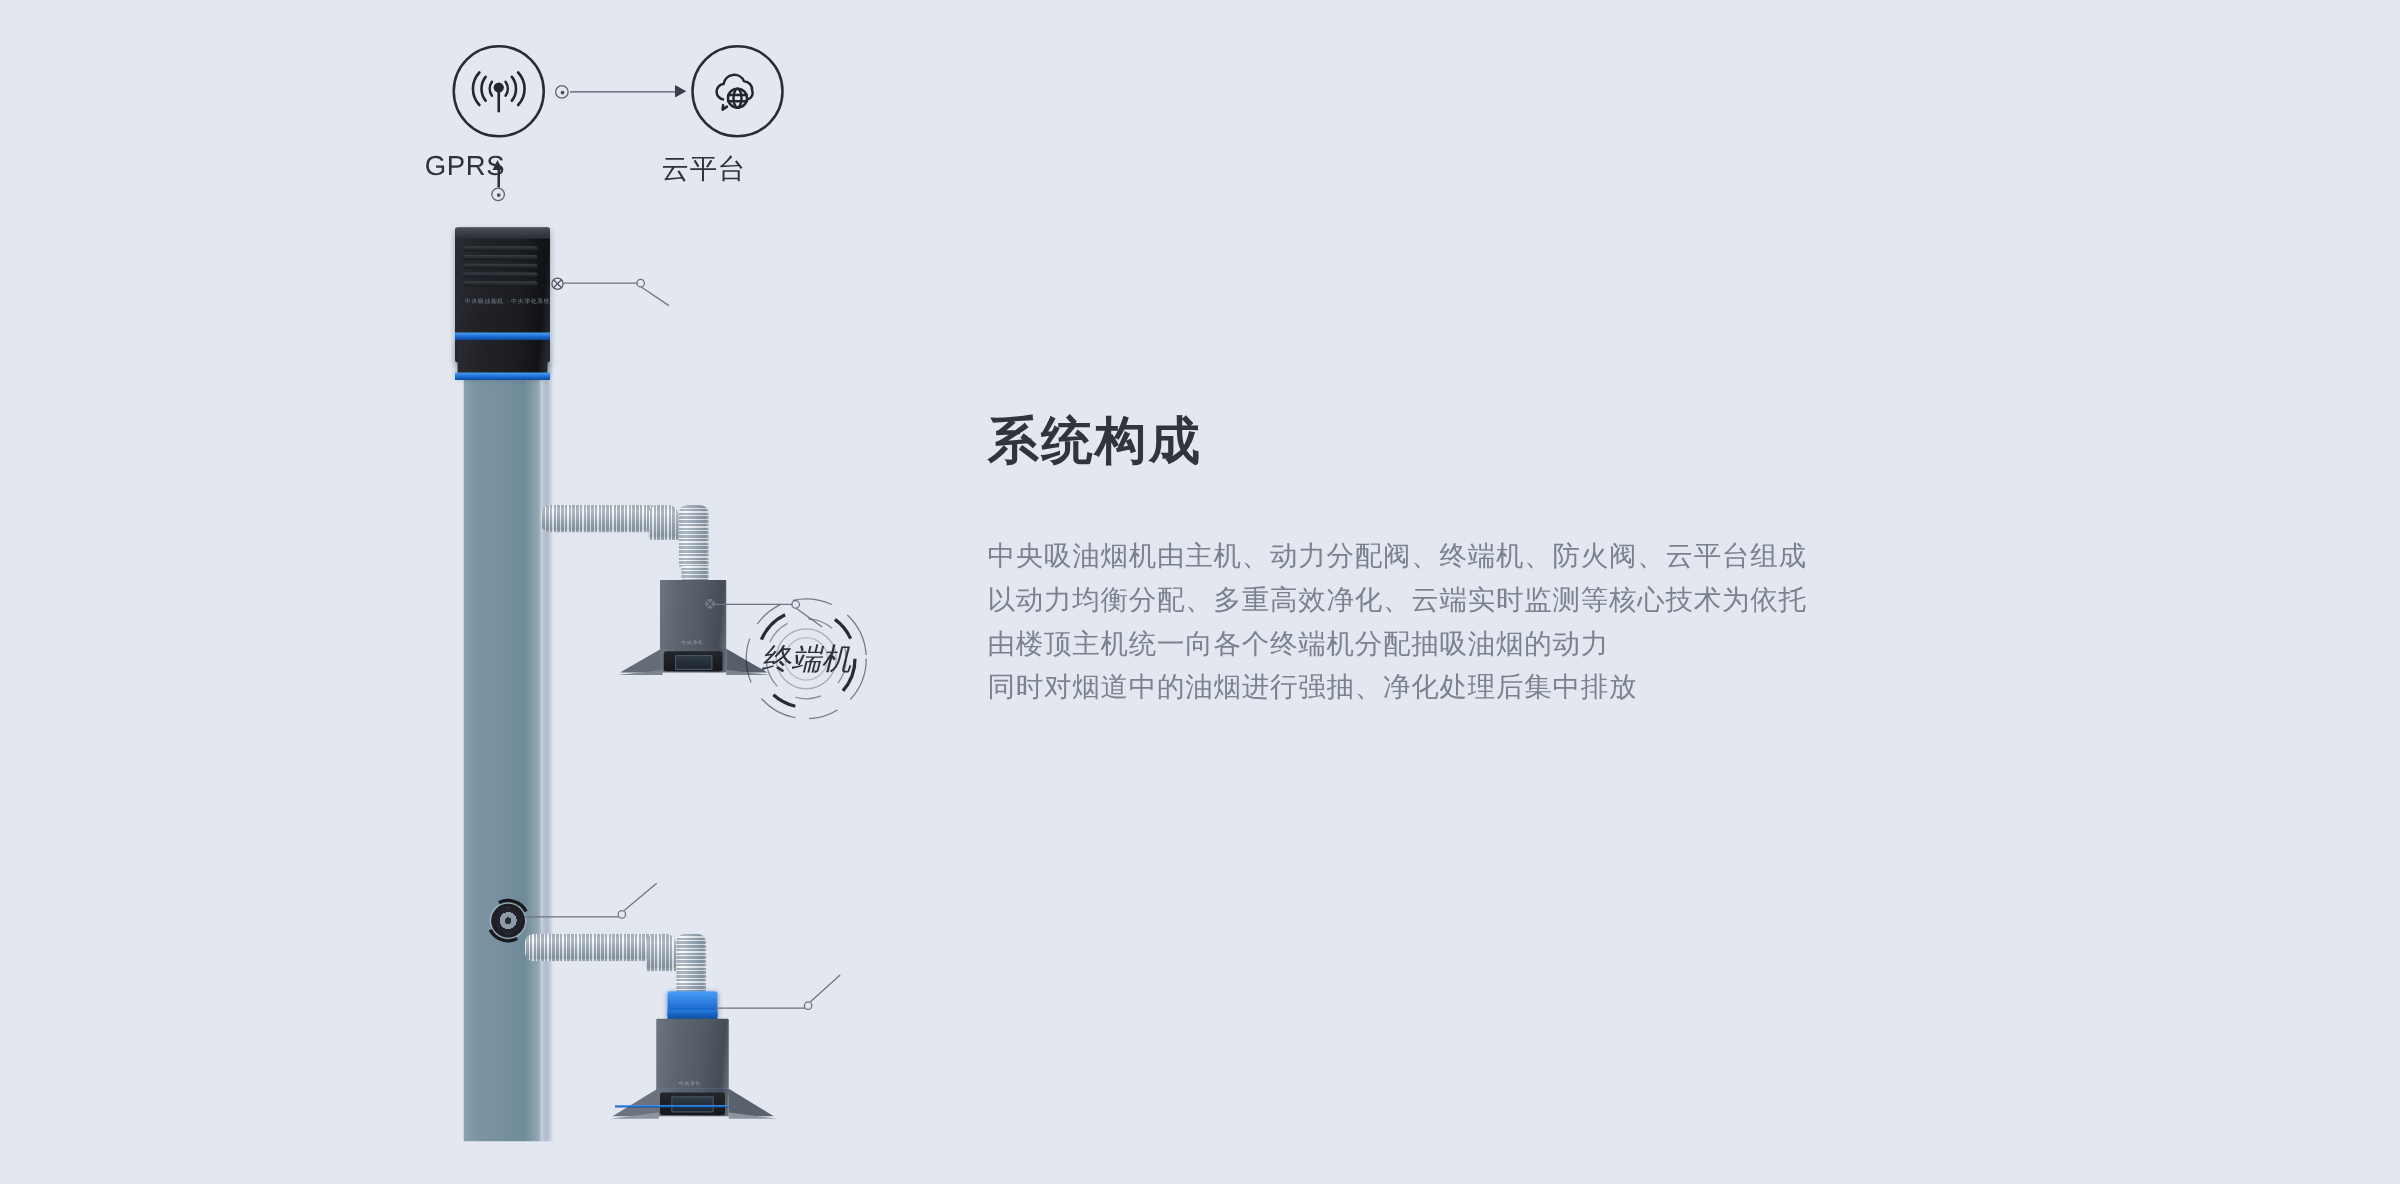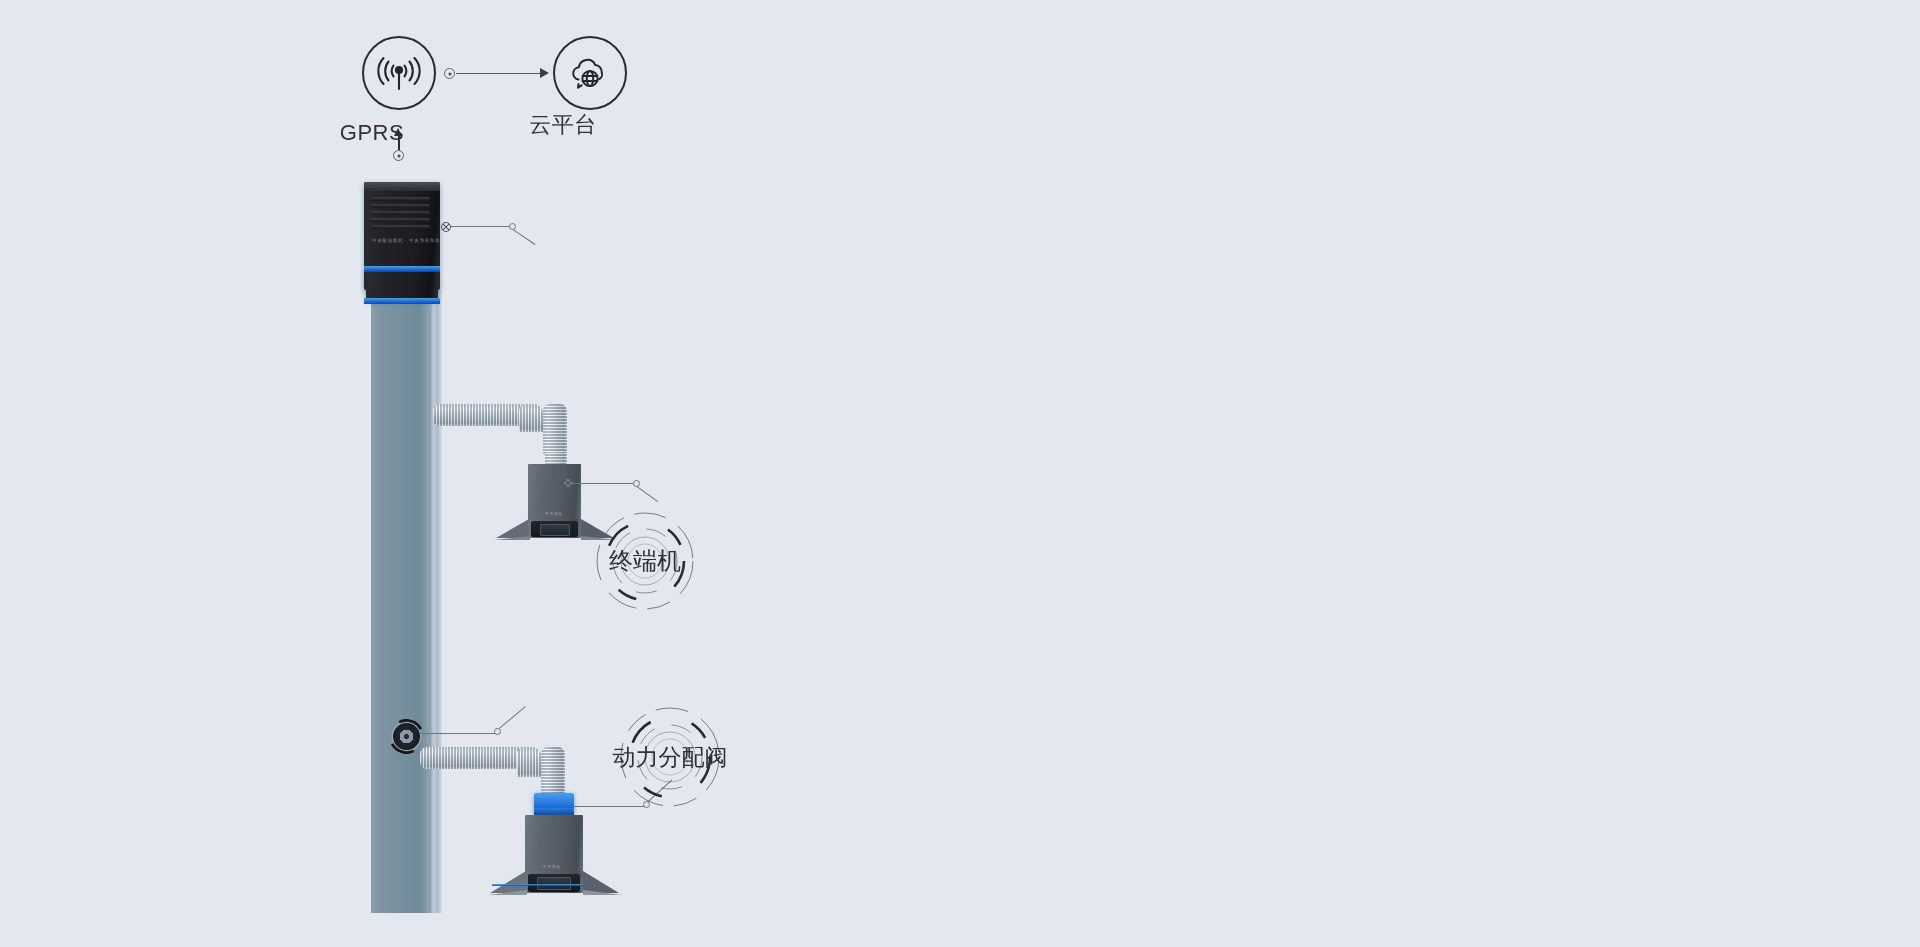--- a/index.html
+++ b/index.html
@@ -235,21 +235,21 @@
       <g fill="none" stroke="#24262d" stroke-width="2" stroke-linecap="round" stroke-linejoin="round">
         <path d="M11.5 27.5 a6.2 6.2 0 0 1 .4 -12.3 a8.6 8.6 0 0 1 16.4 -2.1 a6.6 6.6 0 0 1 6.4 7.2 a5.4 5.4 0 0 1 -2.6 6.9"></path>
         <circle cx="23" cy="26.5" r="7.6"></circle>
         <ellipse cx="23" cy="26.5" rx="3.2" ry="7.6"></ellipse>
         <path d="M15.6 24 H30.4"></path>
         <path d="M15.6 29 H30.4"></path>
         <path d="M14.6 33.3 l-3.6 2.4 l.5 -3.6"></path>
       </g>
     </svg>
   </div>
-  <div class="node-label" style="left:483px;top:110px;">云平台</div>
+  <div class="node-label" style="left:483px;top:120px;">云平台</div>
 
   <div class="bullet" style="left:444px;top:68px;"></div>
   <div class="arrow-line" style="left:456px;top:73px;width:86px;"></div>
   <div class="arrow-head" style="left:540px;top:68px;"></div>
 
   <div class="bullet" style="left:393px;top:150px;"></div>
   <div class="arrow-stem" style="left:398px;top:136px;height:14px;"></div>
   <div class="arrow-up" style="left:394px;top:128px;"></div>
 
   <div class="shaft" style="left:371px;top:290px;width:62px;height:623px;"></div>
@@ -288,21 +288,21 @@
   <div class="hood-panel" style="left:531px;top:521px;width:47px;height:16px;"></div>
   <div class="hood-screen" style="left:540px;top:524px;width:28px;height:10px;"></div>
   <div class="hood-wing" style="left:494px;top:536px;border-width:0 0 4px 36px;border-color:transparent transparent #7d868f transparent;"></div>
   <div class="hood-wing" style="left:581px;top:536px;border-width:0 36px 4px 0;border-color:transparent transparent #7d868f transparent;"></div>
 
   <div class="anchor-dot" style="left:563px;top:478px;"></div>
   <div class="leader" style="left:572px;top:483px;width:62px;"></div>
   <div class="leader-dot" style="left:633px;top:480px;"></div>
   <div class="leader" style="left:637px;top:486px;width:26px;transform:rotate(36deg);"></div>
 
-  <div class="badge" style="left:594px;top:510px;width:102px;height:102px;">
+  <div class="badge" style="left:594px;top:476px;width:102px;height:102px;font-style:italic;">
     <svg class="badge-rings" viewBox="0 0 102 102">
       <g fill="none" stroke="#1f2127">
         <circle cx="51" cy="51" r="48" stroke-width="1" stroke-dasharray="36 13 24 11 32 15" opacity=".55"></circle>
         <circle cx="51" cy="51" r="39" stroke-width="2.6" stroke-dasharray="28 42 20 48" opacity=".95"></circle>
         <circle cx="51" cy="51" r="32" stroke-width="1" stroke-dasharray="21 17" opacity=".45"></circle>
         <circle cx="51" cy="51" r="24" stroke-width="1" opacity=".3"></circle>
         <circle cx="51" cy="51" r="17" stroke-width="1" opacity=".22"></circle>
       </g>
     </svg>
     <div class="badge-text">终端机</div>
@@ -332,27 +332,23 @@
   <div class="hood-panel" style="left:528px;top:874px;width:52px;height:18px;"></div>
   <div class="hood-screen" style="left:537px;top:877px;width:32px;height:11px;"></div>
   <div class="blue-band bright" style="left:492px;top:884px;width:91px;height:2px;opacity:.9;"></div>
   <div class="hood-wing" style="left:488px;top:890px;border-width:0 0 5px 39px;border-color:transparent transparent #8d96a0 transparent;"></div>
   <div class="hood-wing" style="left:583px;top:890px;border-width:0 39px 5px 0;border-color:transparent transparent #8d96a0 transparent;"></div>
 
   <div class="leader" style="left:572px;top:806px;width:72px;"></div>
   <div class="leader-dot" style="left:643px;top:801px;"></div>
   <div class="leader" style="left:648px;top:801px;width:32px;transform:rotate(-42deg);"></div>
 
-  <div class="badge" style="left:618px;top:705px;width:104px;height:104px;">
-    <svg class="badge-rings" viewBox="0 0 104 104">
-      <g fill="none" stroke="#1f2127">
-        <circle cx="52" cy="52" r="49" stroke-width="1" stroke-dasharray="36 13 24 11 33 15" opacity=".55"></circle>
-        <circle cx="52" cy="52" r="40" stroke-width="2.6" stroke-dasharray="28 43 20 49" opacity=".95"></circle>
-        <circle cx="52" cy="52" r="32" stroke-width="1" stroke-dasharray="21 17" opacity=".45"></circle>
-        <circle cx="52" cy="52" r="25" stroke-width="1" opacity=".3"></circle>
-        <circle cx="52" cy="52" r="18" stroke-width="1" opacity=".22"></circle>
-      </g>
-    </svg>
-    <div class="badge-text wide">动力分配阀</div>
-  </div>
-
+
+  <div class="panel" style="left:790px;top:325px;width:760px;">
+    <h1 class="panel-title">系统构成</h1>
+    <div style="height:47px;"></div>
+    <div class="panel-line">中央吸油烟机由主机、动力分配阀、终端机、防火阀、云平台组成</div>
+    <div class="panel-line">以动力均衡分配、多重高效净化、云端实时监测等核心技术为依托</div>
+    <div class="panel-line">由楼顶主机统一向各个终端机分配抽吸油烟的动力</div>
+    <div class="panel-line">同时对烟道中的油烟进行强抽、净化处理后集中排放</div>
+  </div>
 
 </div>
 
 </body></html>

